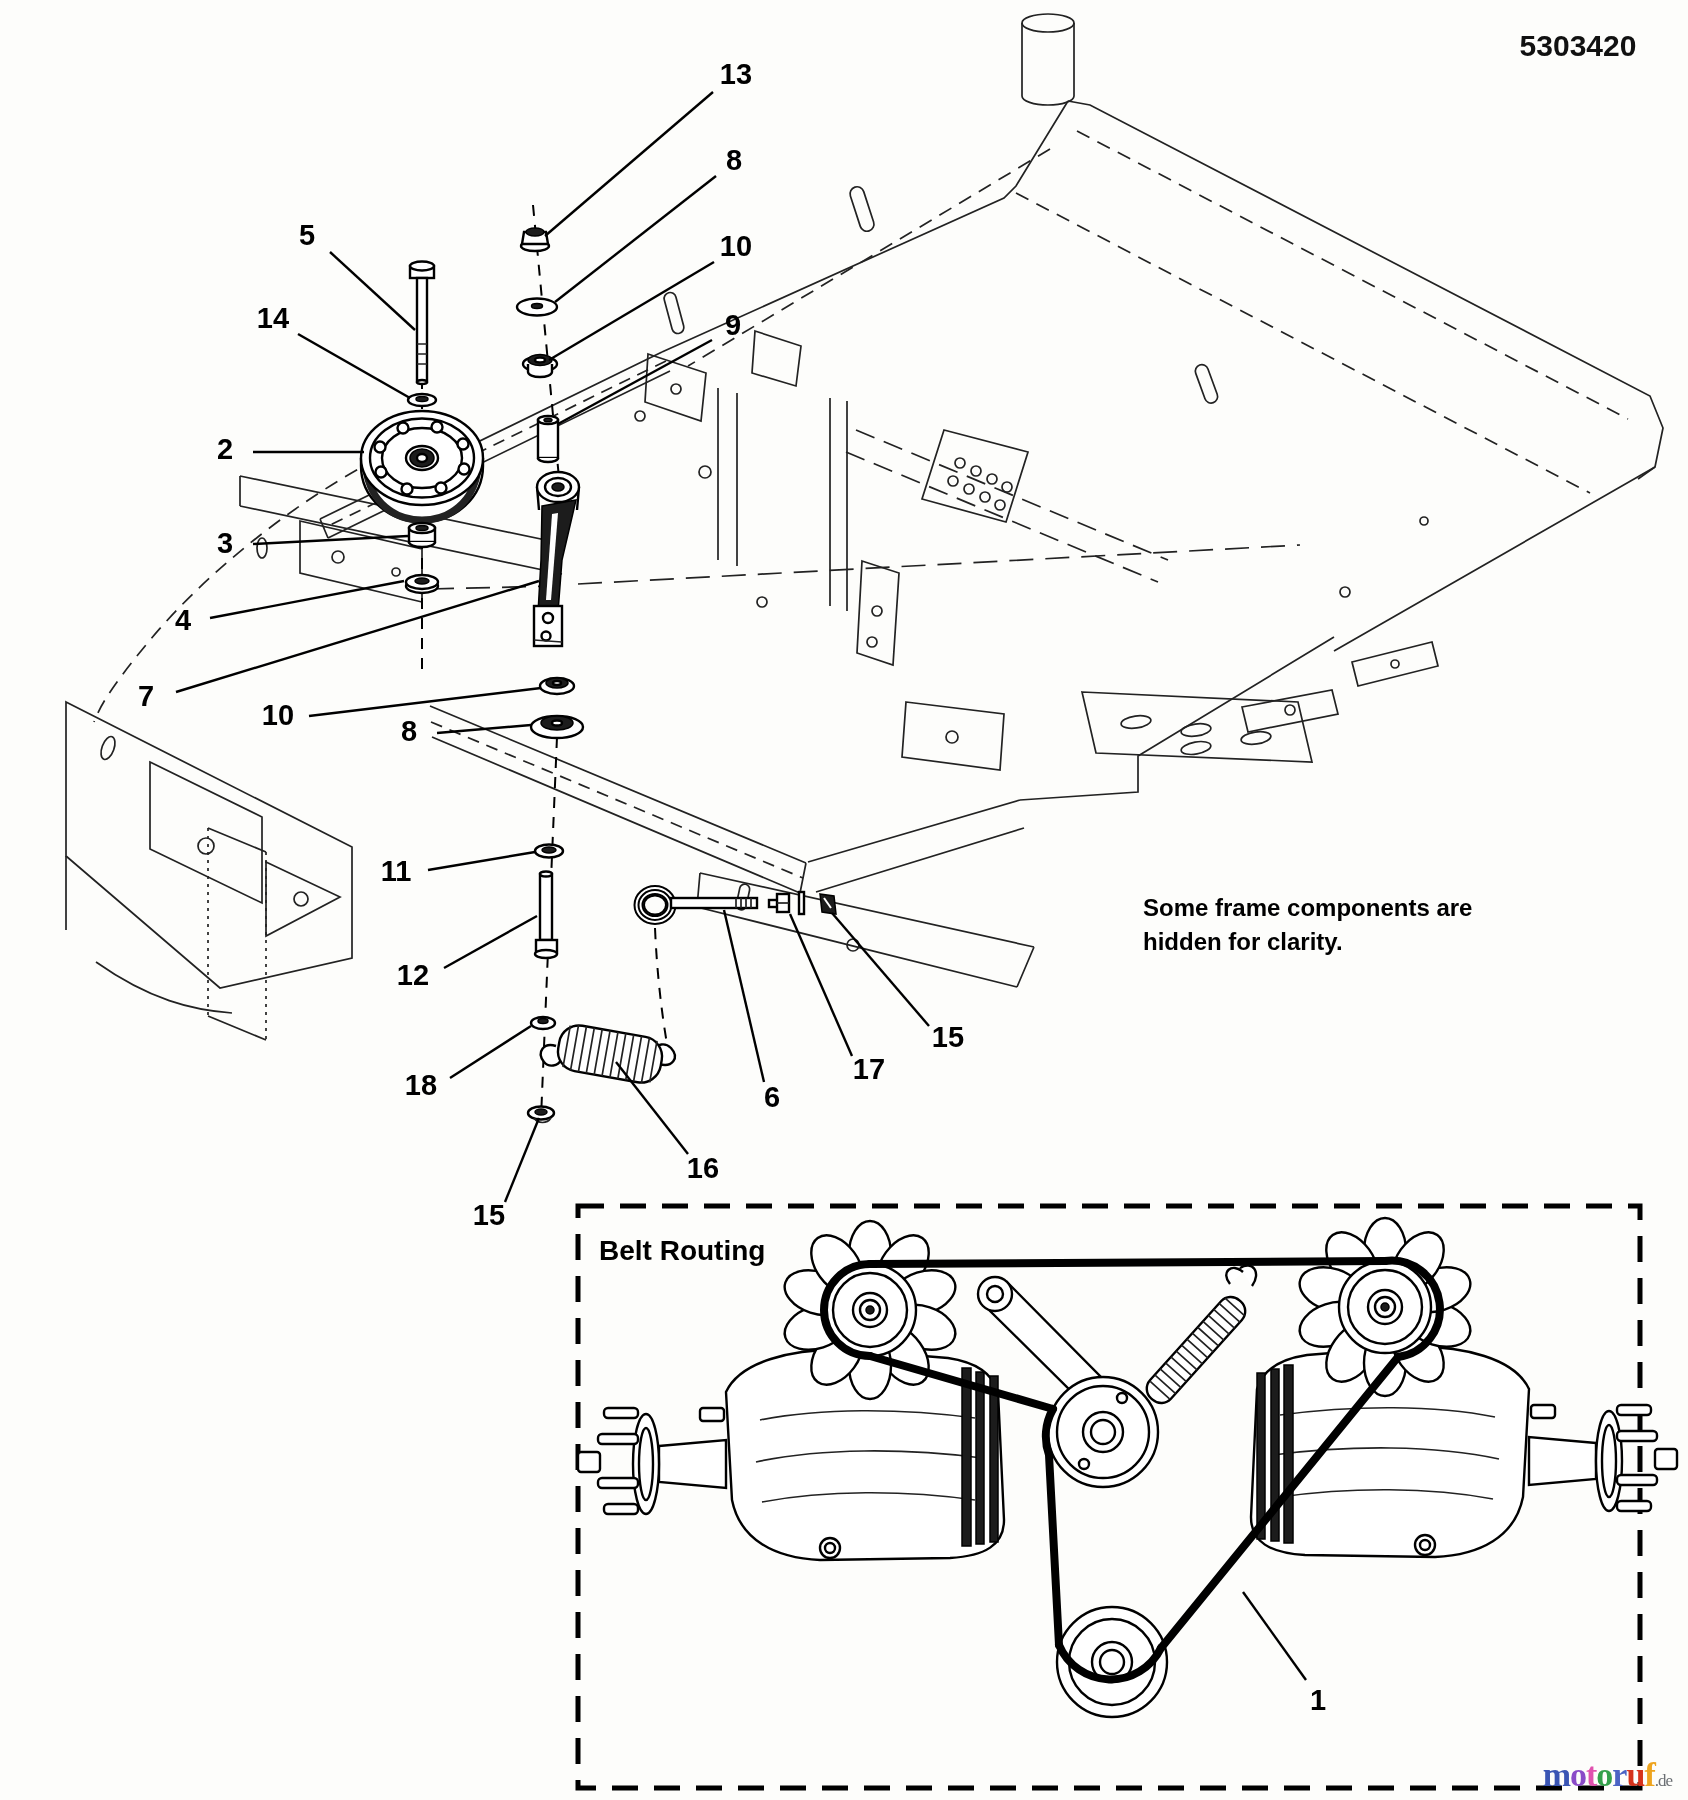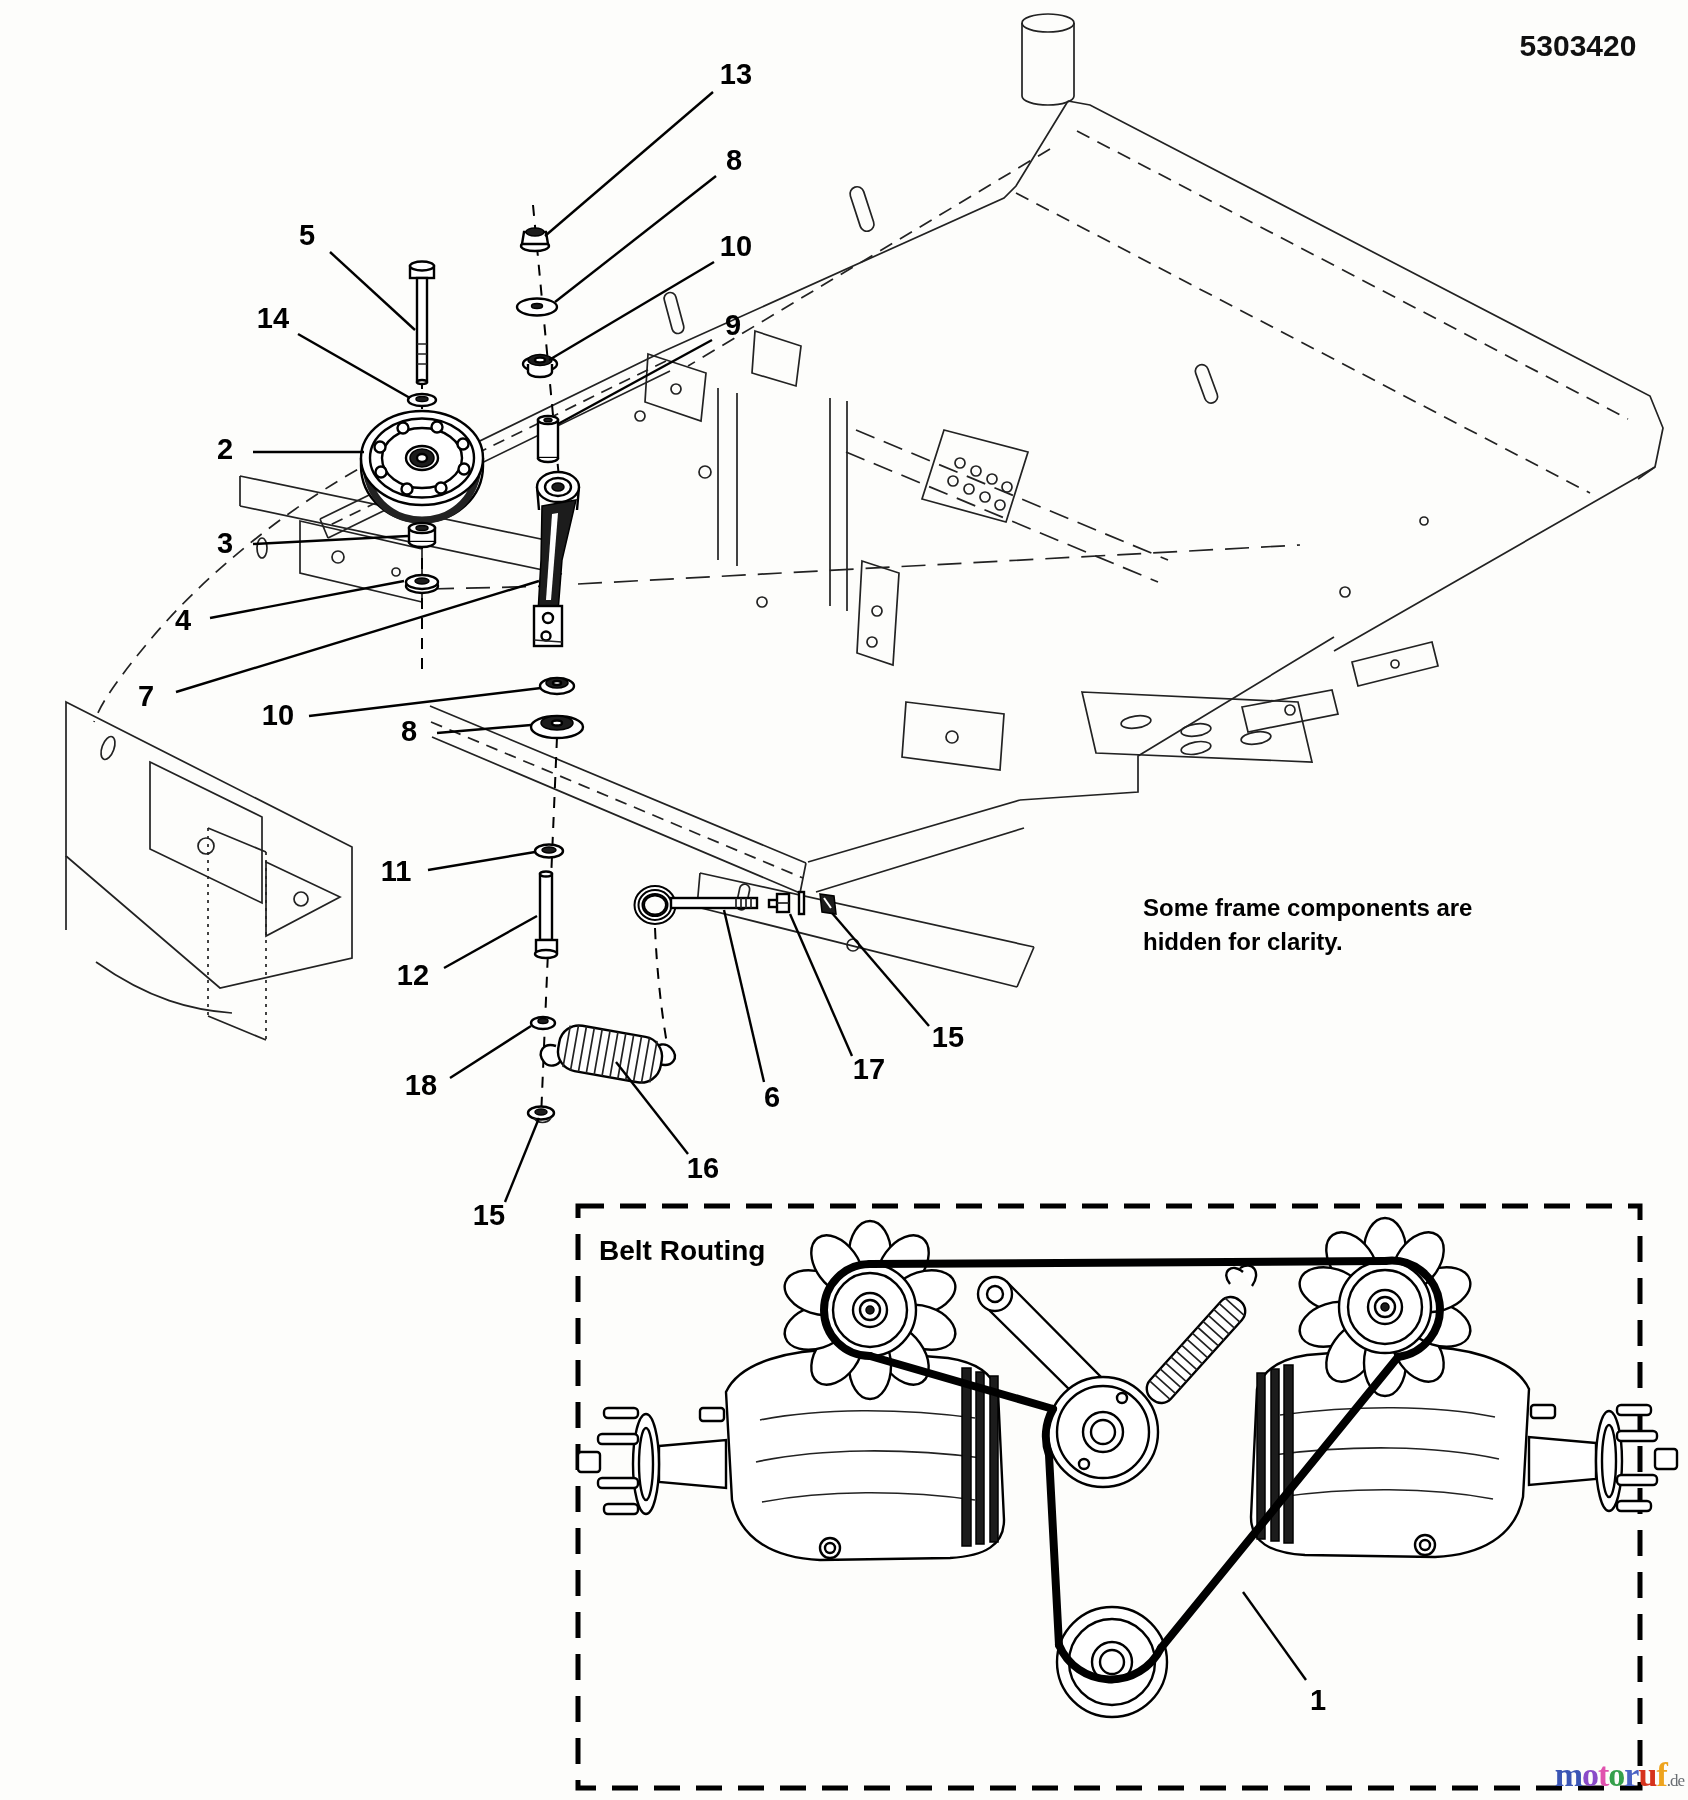--- a/index.html
+++ b/index.html
@@ -9,21 +9,21 @@
   .thin{stroke:#222;fill:none;stroke-width:1.7;}
   .part{stroke:#000;fill:#fff;stroke-width:2.4;}
   .dark{fill:#1c1c1c;stroke:#000;stroke-width:1.5;}
   .axis{stroke:#000;fill:none;stroke-width:2;stroke-dasharray:11 9;}
   .leader{stroke:#000;stroke-width:2.4;}
   .callout{font:bold 29px "Liberation Sans",sans-serif;fill:#000;}
   .pn{font:bold 30px "Liberation Sans",sans-serif;fill:#111;}
   .note{font:bold 24px "Liberation Sans",sans-serif;fill:#000;}
   .inset-title{font:bold 28px "Liberation Sans",sans-serif;fill:#000;}
   .belt{stroke:#000;stroke-width:8;fill:none;stroke-linecap:round;}
-  .wm{position:absolute;right:4px;bottom:6px;font-family:"Liberation Serif",serif;
+  .wm{position:absolute;right:16px;bottom:6px;font-family:"Liberation Serif",serif;
       font-weight:bold;font-size:34px;letter-spacing:-1px;white-space:nowrap;margin-left:8px;}
   .wm .suffix{font-size:17px;font-weight:normal;}
 </style>
 </head>
 <body>
 
 <div class="stage">
 <svg width="1688" height="1800" viewBox="0 0 1688 1800">
 
   <defs>

